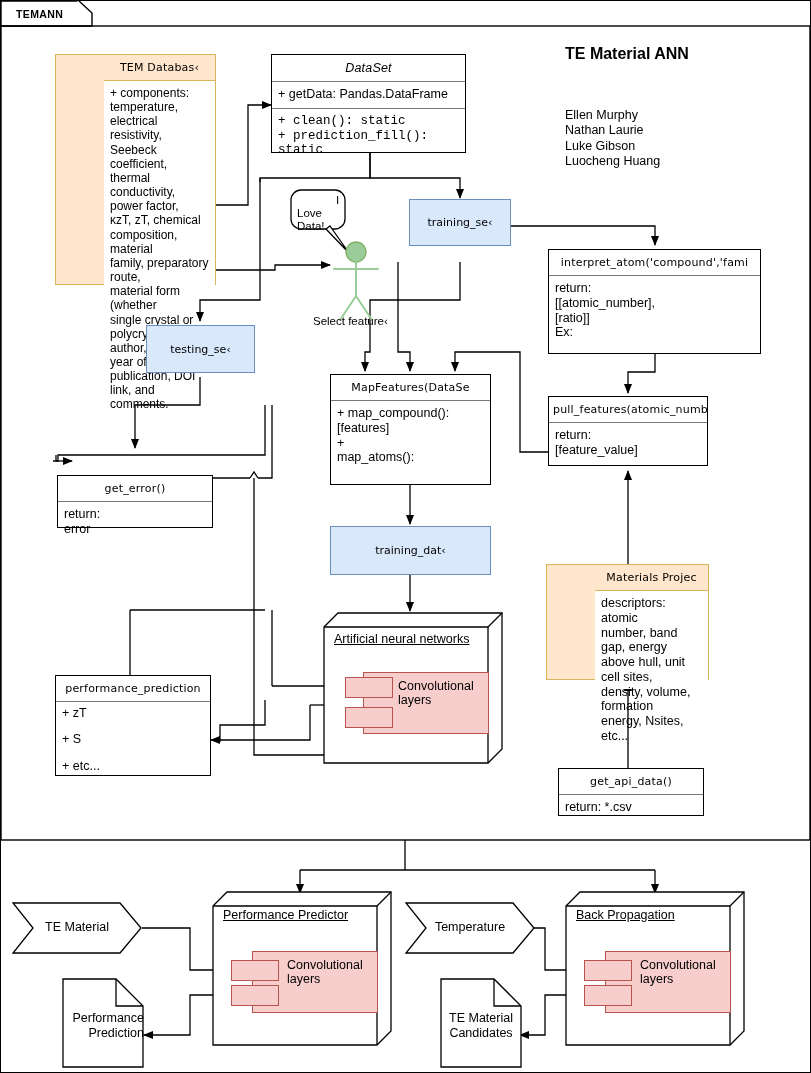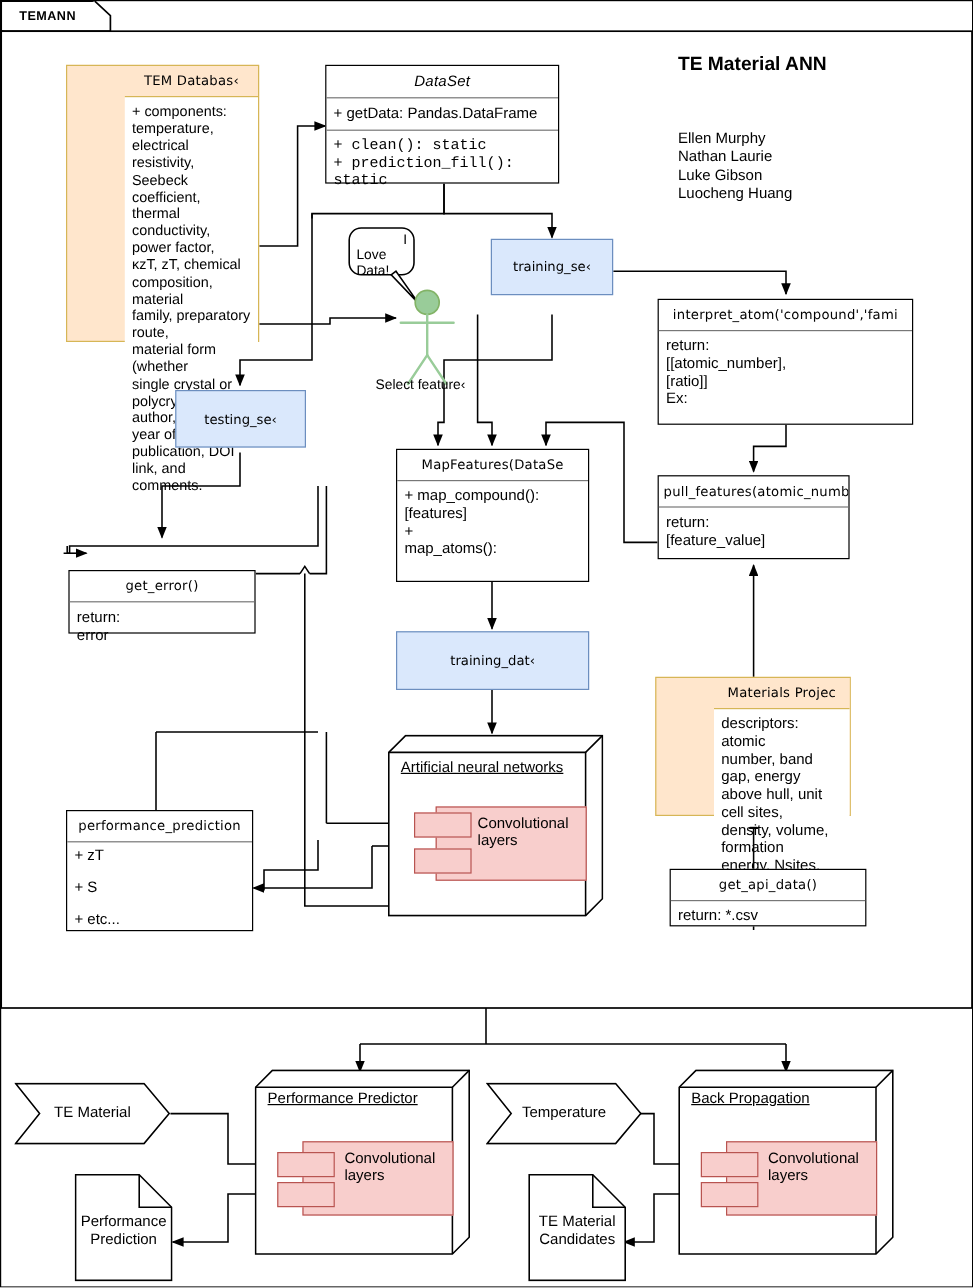--- a/index.html
+++ b/index.html
@@ -268,21 +268,21 @@
     <div class="title" style="background:#ffe6cc;">Materials Projec</div>
     <div class="body" style="background:#fff;border-top:1px solid #d6b656;height:88px;">
       <div class="ln" style="white-space: pre-line;">descriptors: atomic
 number, band gap, energy
 above hull, unit cell sites,
 density, volume, formation
 energy, Nsites, etc...</div>
     </div>
   </div>
 
-  <div class="node clsbox" style="left:558px;top:724px;width:164px;height:48px;">
+  <div class="node clsbox" style="left:558px;top:768px;width:146px;height:48px;">
     <div class="title">get_api_data()</div>
     <div class="divider"></div>
     <div class="body">
       <div class="ln" style="white-space: pre-line;">return: *.csv</div>
     </div>
   </div>
 
   <div class="node3d" style="left:323px;top:612px;width:180px;height:152px;">
     <svg width="180" height="152" style="position:absolute;left:0;top:0;">
       <path d="M1,15 L15,1 L179,1 L179,137 L165,151 L1,151 z" fill="#fff" stroke="#000" stroke-width="1.3"></path>
@@ -318,21 +318,21 @@
     </div>
     <div class="port" style="left:19px;top:69px;"></div>
     <div class="port" style="left:19px;top:94px;"></div>
   </div>
 
   <div class="doc" style="left:62px;top:978px;width:82px;height:90px;">
     <svg width="82" height="90" style="position:absolute;left:0;top:0;">
       <path d="M1,1 L54,1 L81,28 L81,89 L1,89 z" fill="#fff" stroke="#000" stroke-width="1.3"></path>
       <path d="M54,1 L54,28 L81,28" fill="none" stroke="#000" stroke-width="1.3"></path>
     </svg>
-    <div class="dtext" style="top:33px;white-space:pre-line;">Performance
+    <div class="dtext" style="top:33px;white-space:pre-line;text-align:right;">Performance
 Prediction</div>
   </div>
 
   <div class="chev" style="left:405px;top:902px;width:130px;height:52px;">
     <svg width="130" height="52" style="position:absolute;left:0;top:0;">
       <path d="M1,1 L108,1 L129,26 L108,51 L1,51 L21,26 z" fill="#fff" stroke="#000" stroke-width="1.3"></path>
     </svg>
     <div class="ctxt" style="top:18px;">Temperature</div>
   </div>
 

